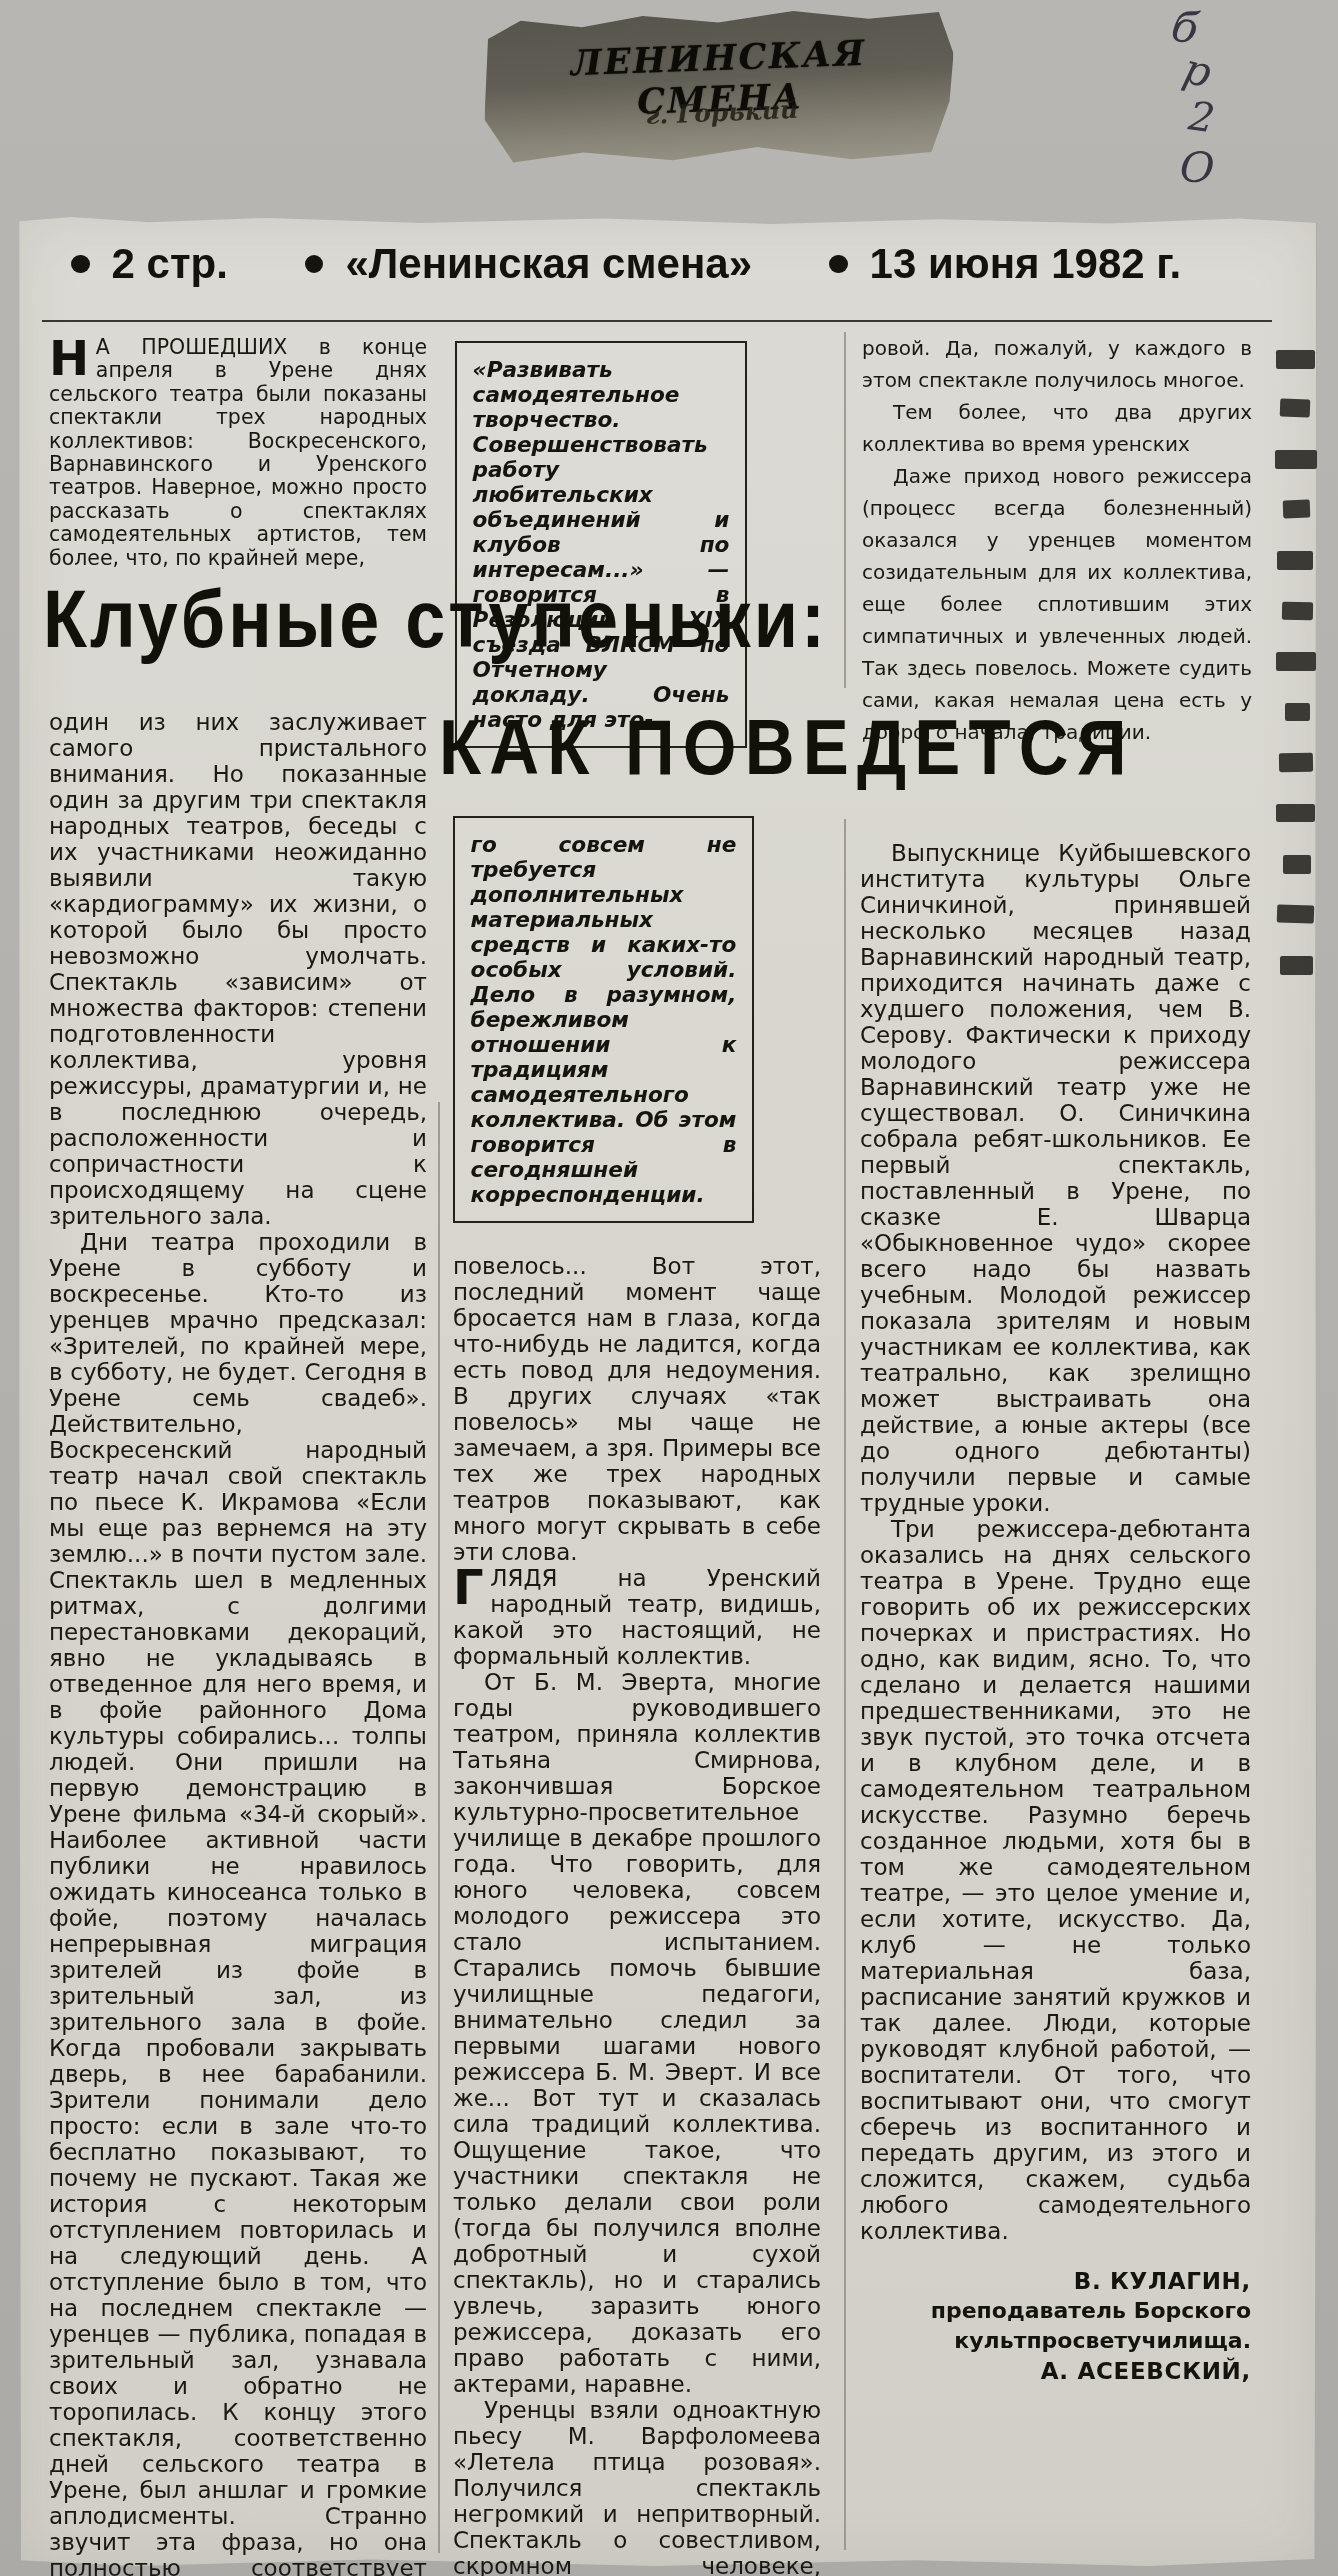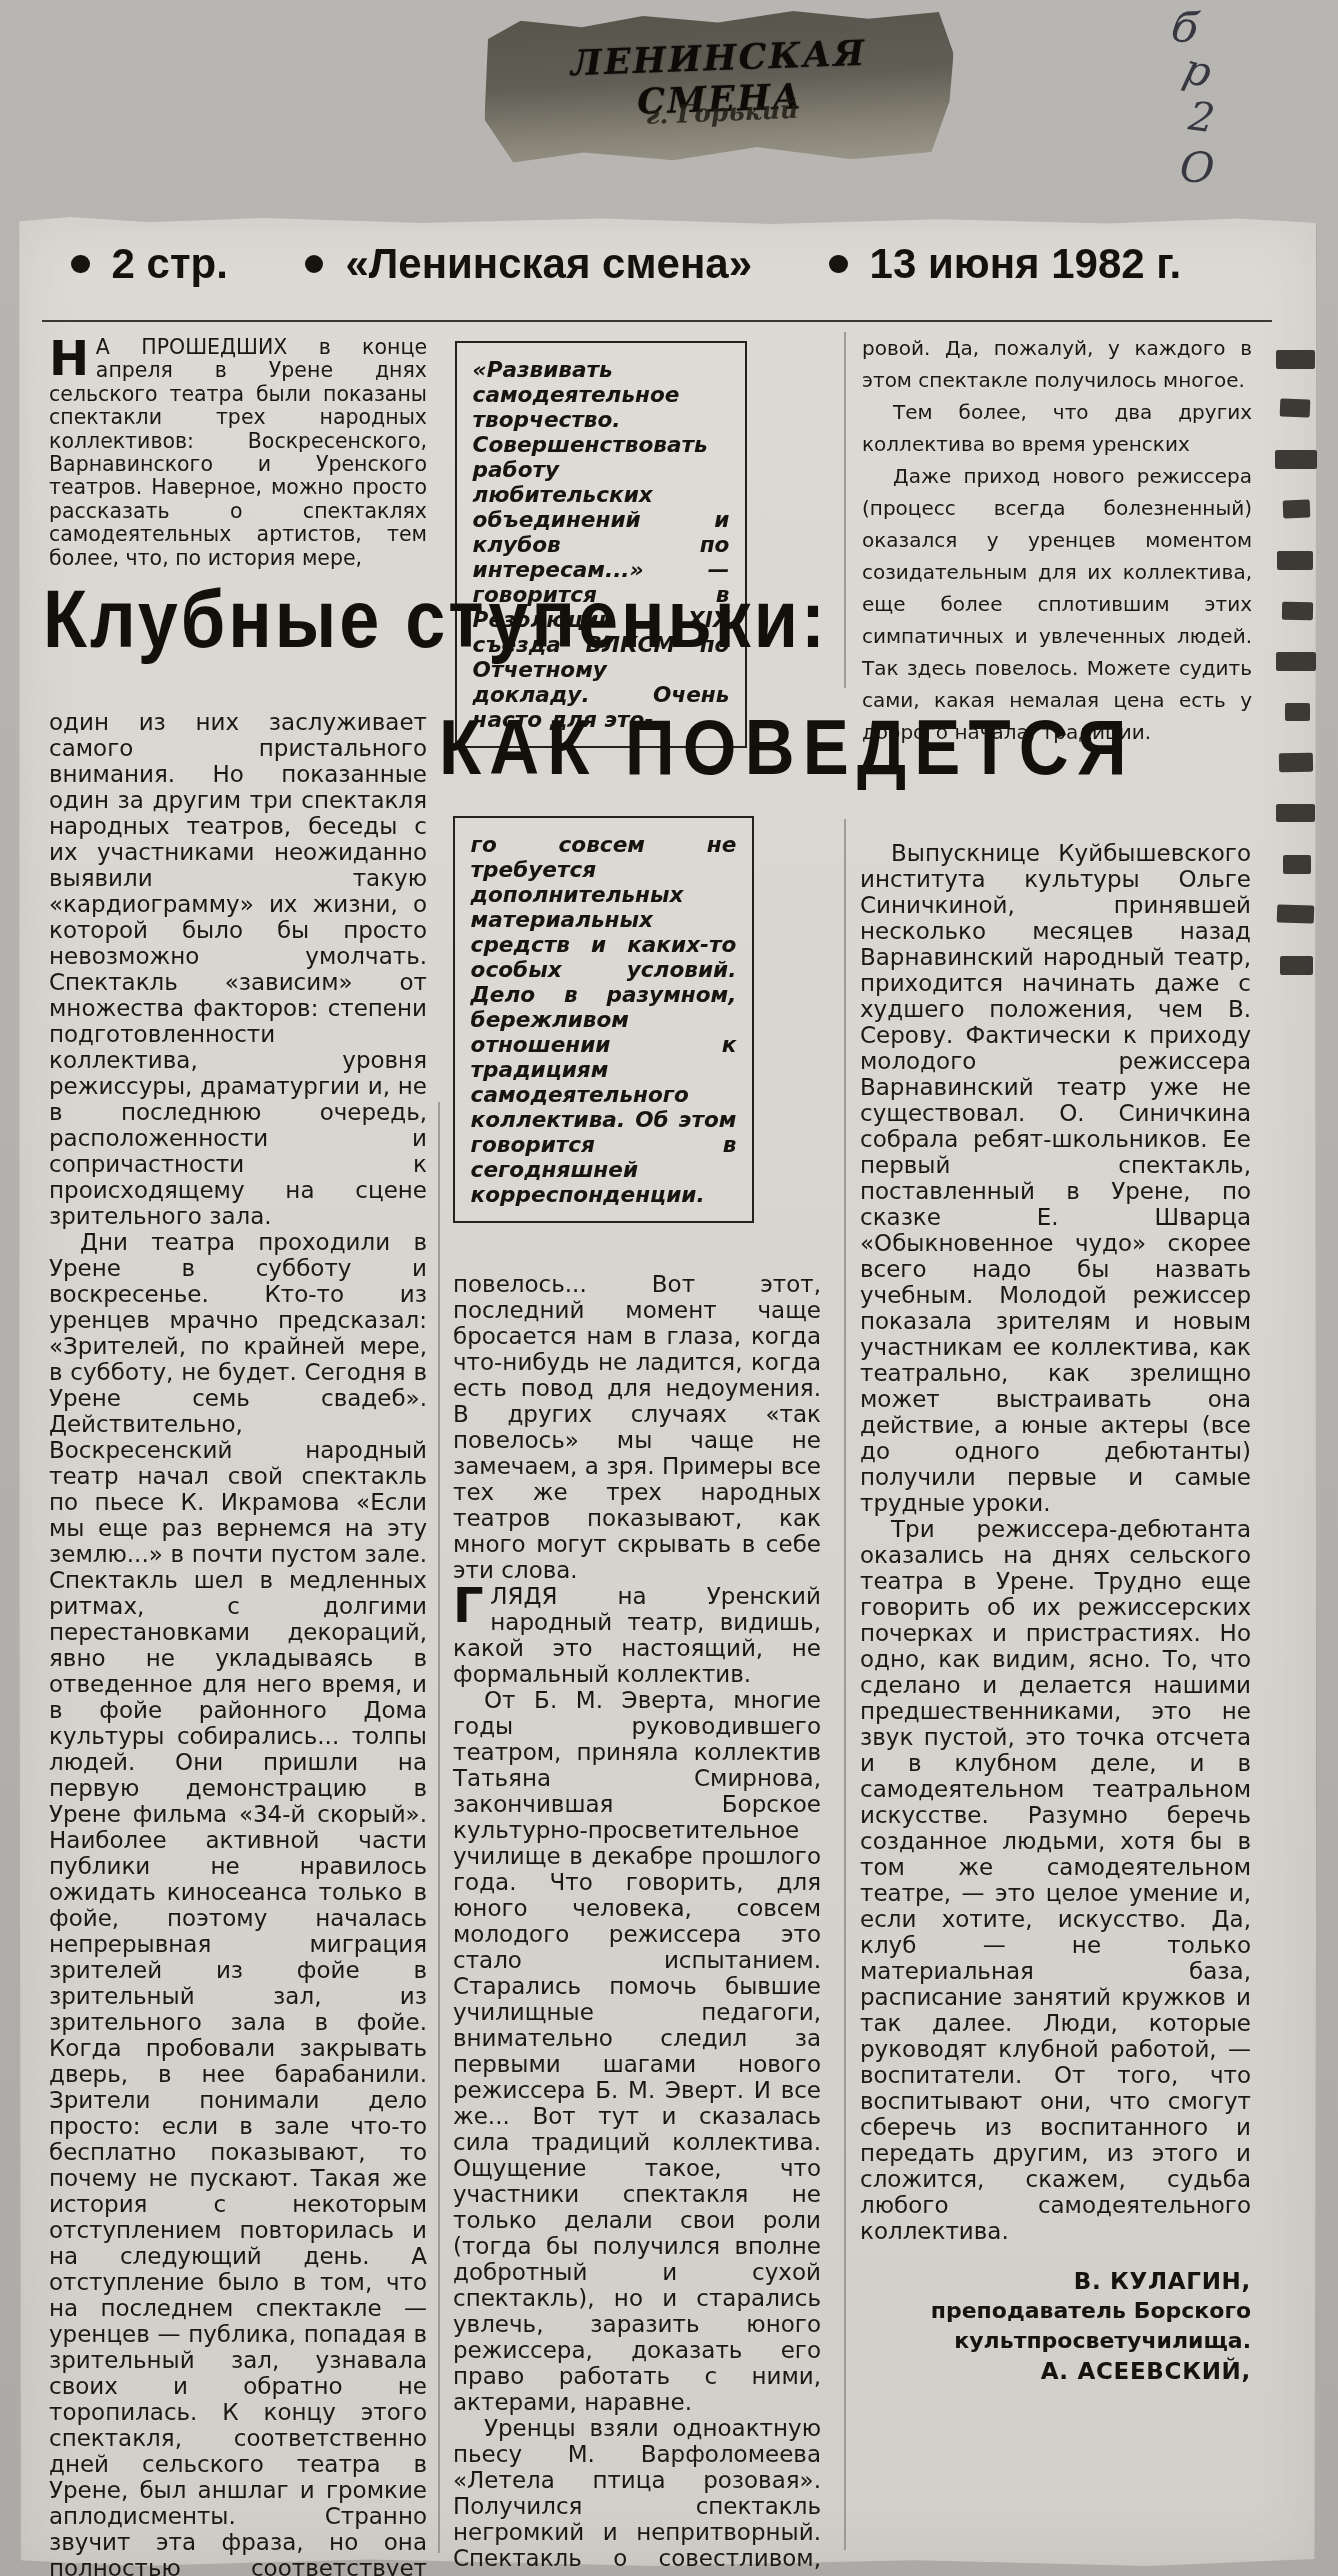--- a/index.html
+++ b/index.html
@@ -64,21 +64,21 @@
     padding:2.2px 6.7px 0 0; color:#14120c;
   }
   
   .qbox {
     border:2.2px solid #23211a; padding:14px 15.6px;
     font-weight:bold; font-style:italic; font-size:21.6px; line-height:25px;
     text-align:justify; color:#16140e; background:rgba(255,255,255,.06);
   }
   #qbox1 { position:absolute; left:455px; top:341px; width:292px; }
   #qbox2 { width:301px; }
-  .colM .after-box { margin-top:48px; }
+  .colM .after-box { margin-top:30px; }
   
   .hl1 {
     position:absolute; left:43px; top:573px;
     font-family:"Liberation Sans", sans-serif; font-weight:bold;
     font-size:72px; letter-spacing:3px; color:#111009;
     transform:scaleY(1.12); transform-origin:left top; white-space:nowrap;
   }
   .hl2 {
     position:absolute; left:439px; top:703px;
     font-family:"Liberation Sans", sans-serif; font-weight:bold;
@@ -128,21 +128,21 @@
     <div class="seg">
       <span class="dot"></span>
       <span class="seg-label">13 июня 1982 г.</span>
     </div>
   </div>
   <div class="rule-h"></div>
 
   <div class="intro jtext">
     <p>
       <span class="dropcap">Н</span>
-      <span>А ПРОШЕДШИХ в конце апреля в Урене днях сельского театра были показаны спектакли трех народных коллективов: Воскресенского, Варнавинского и Уренского театров. Наверное, можно просто рассказать о спектаклях самодеятельных артистов, тем более, что, по история мере,</span>
+      <span>А ПРОШЕДШИХ в конце апреля в Урене днях сельского театра были показаны спектакли трех народных коллективов: Воскресенского, Варнавинского и Уренского театров. Наверное, можно просто рассказать о спектаклях самодеятельных артистов, тем более, что, по крайней мере,</span>
     </p>
   </div>
 
   <div class="qbox" id="qbox1">
     <span>«Развивать самодеятельное творчество. Совершенствовать работу любительских объединений и клубов по интересам...» — говорится в Резолюции XIX съезда ВЛКСМ по Отчетному докладу. Очень часто для это-</span>
   </div>
 
   <div class="rtop jtext">
     <p>ровой. Да, пожалуй, у каждого в этом спектакле получилось многое.</p>
     <p class="indent">Тем более, что два других коллектива во время уренских</p>

